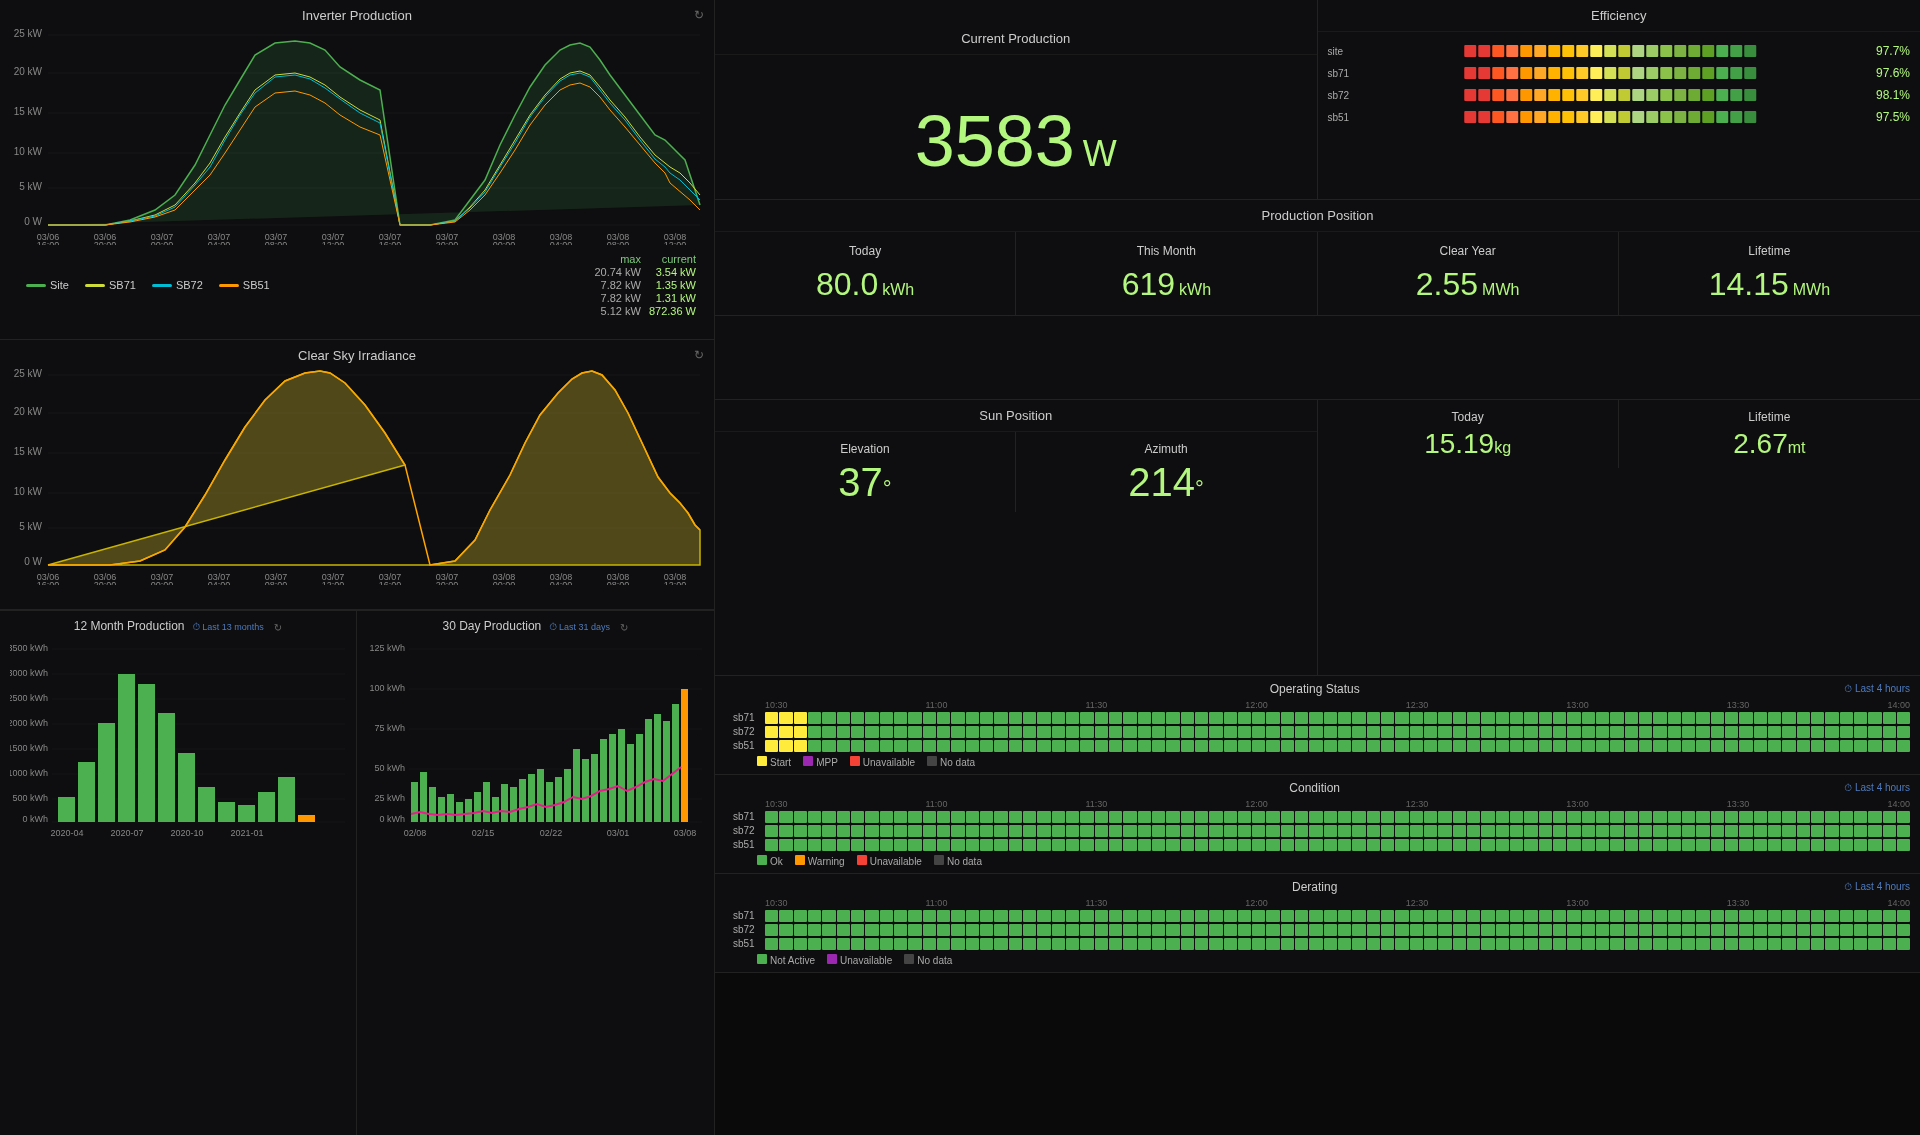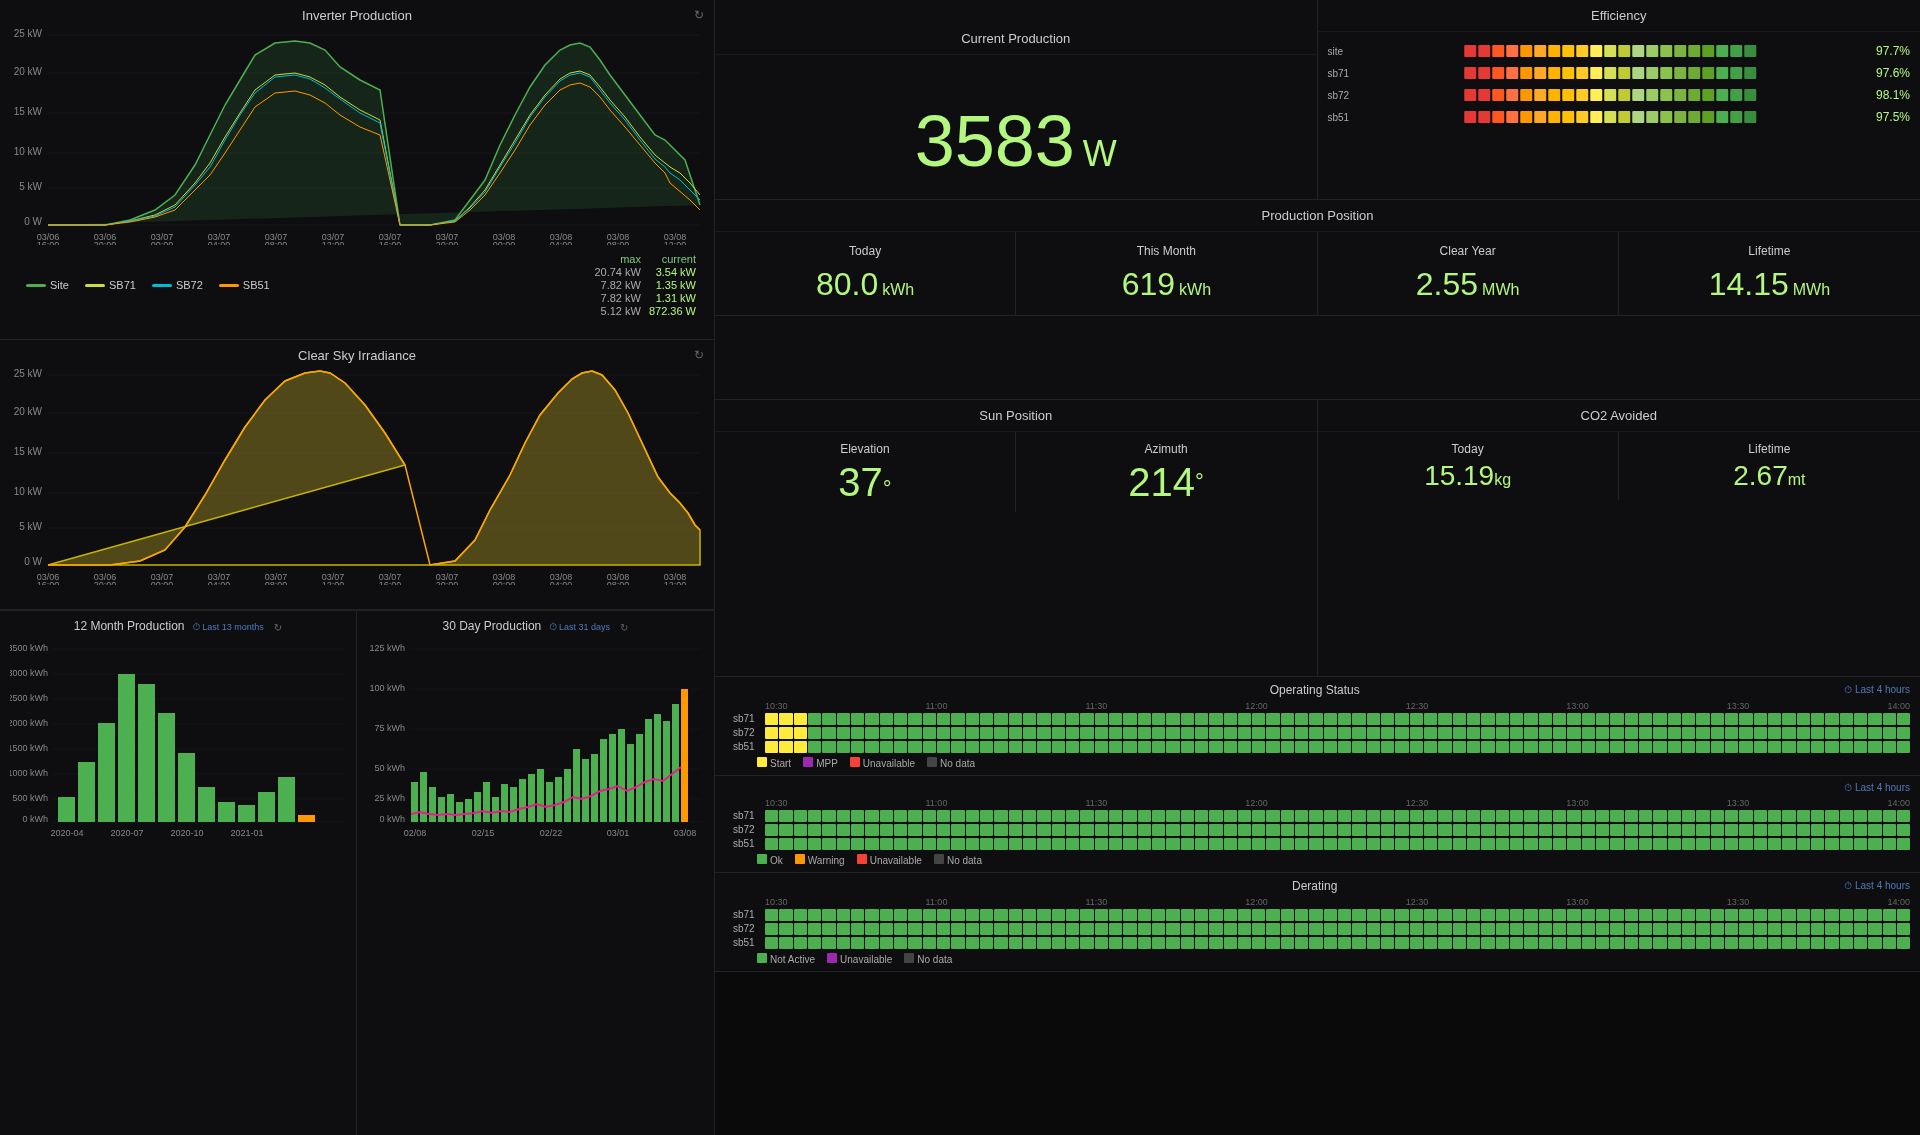--- a/index.html
+++ b/index.html
@@ -810,29 +810,28 @@
       <div class="sub-cells">
         <div class="sub-cell">
           <div class="sub-cell-label">Elevation</div>
           <div style="display:flex; align-items:baseline;">
             <span class="sub-cell-value">37</span>
             <span class="sub-cell-unit">°</span>
           </div>
         </div>
         <div class="sub-cell">
           <div class="sub-cell-label">Azimuth</div>
-          <div style="display:flex; align-items:center;">
+          <div style="display:flex; align-items:flex-end;">
             <span class="sub-cell-value">214</span>
             <span class="sub-cell-unit">°</span>
           </div>
         </div>
       </div>
     </div>
     <div class="co2-panel">
-      <div class="sub-panel-title">CO2 Avoided</div>
       <div class="sub-cells">
         <div class="sub-cell">
           <div class="sub-cell-label">Today</div>
           <div style="display:flex; align-items:baseline;">
             <span class="sub-cell-value" style="font-size:28px;">15.19</span>
             <span class="sub-cell-unit" style="font-size:16px;">kg</span>
           </div>
         </div>
         <div class="sub-cell">
           <div class="sub-cell-label">Lifetime</div>
@@ -1126,20 +1125,21 @@
         <span><span class="legend-dot" style="background:#ffeb3b;"></span>Start</span>
         <span><span class="legend-dot" style="background:#9c27b0;"></span>MPP</span>
         <span><span class="legend-dot" style="background:#f44336;"></span>Unavailable</span>
         <span><span class="legend-dot" style="background:#444;"></span>No data</span>
       </div>
     </div>
 
     <div class="status-panel">
       <div class="status-panel-header">
         <div style="width:60px;"></div>
+        <div class="status-panel-title">Condition</div>
         <div class="status-panel-time">
           <span style="font-size:10px;">⏱</span> <span>Last 4 hours</span>
         </div>
       </div>
       <div style="padding-left:8px;">
         <div class="status-time-axis">
           <span>10:30</span>
             <span>11:00</span>
             <span>11:30</span>
             <span>12:00</span>

